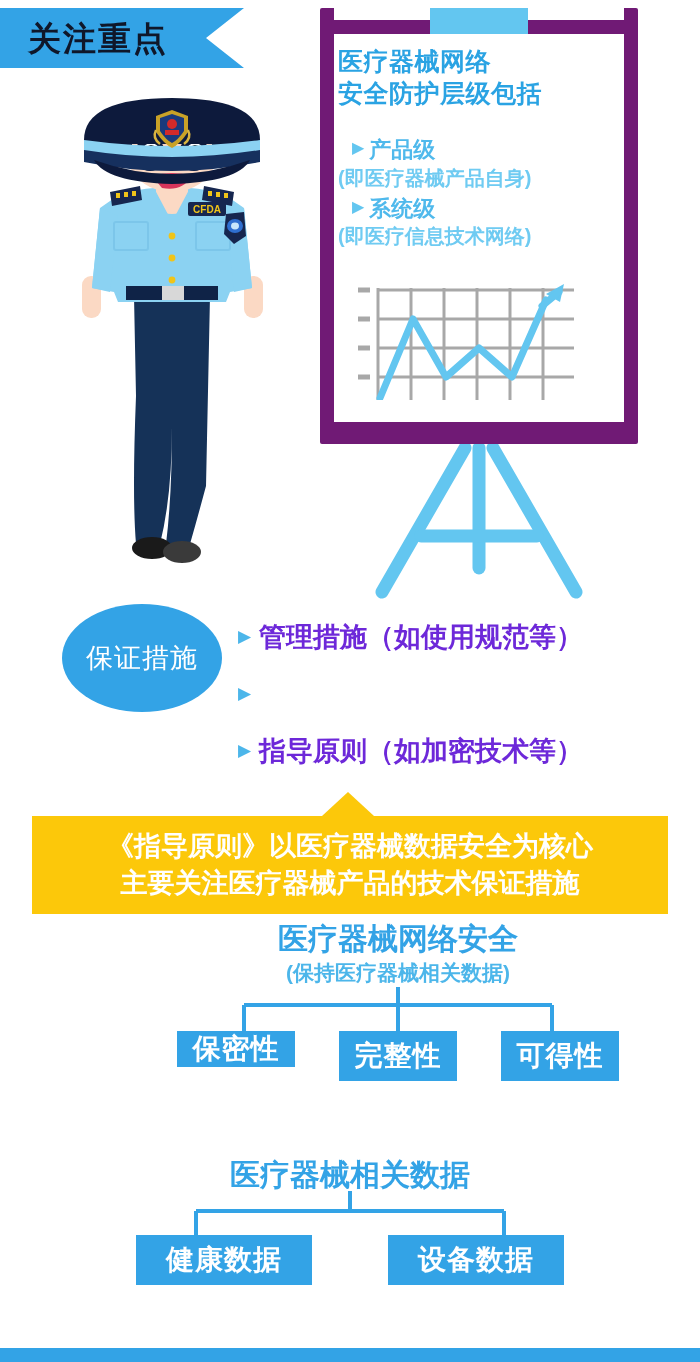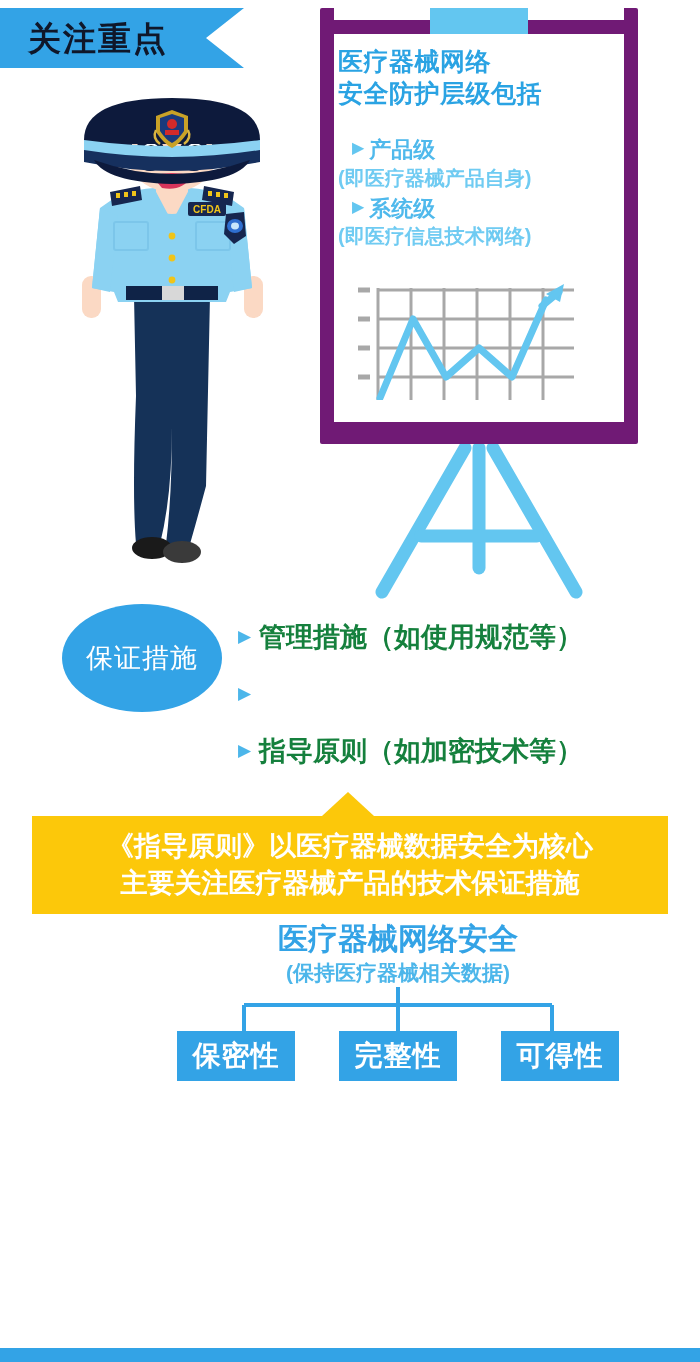--- a/index.html
+++ b/index.html
@@ -69,21 +69,21 @@
   
   .circle-badge{
     position:absolute;left:62px;top:604px;width:160px;height:108px;
     background:#33a3e6;border-radius:50%;
     display:flex;align-items:center;justify-content:center;
   }
   .circle-badge span{color:#fff;font-size:27px;font-weight:normal;letter-spacing:1px;}
   .measure-list{position:absolute;left:238px;top:608px;width:450px;}
   .measure-row{display:flex;align-items:center;height:57px;}
   .measure-tri{color:#4cb6ea;font-size:17px;margin-right:8px;}
-  .measure-text{color:#15803d;font-size:27px;font-weight:bold;letter-spacing:0px;}
+  .measure-text{color:#6d28d9;font-size:27px;font-weight:bold;letter-spacing:0px;}
 
   
   .yellow-pointer{
     position:absolute;left:322px;top:792px;width:0;height:0;
     border-left:26px solid transparent;border-right:26px solid transparent;
     border-bottom:24px solid #fcc80a;
   }
   .yellow-band{
     position:absolute;left:32px;top:816px;width:636px;height:98px;
     background:#fcc80a;display:flex;flex-direction:column;
@@ -337,27 +337,48 @@
       <svg width="700" height="44" viewBox="0 0 700 44">
         <g stroke="#33a3e6" stroke-width="4" fill="none">
           <line x1="350" y1="0" x2="350" y2="44"></line>
           <line x1="196" y1="18" x2="504" y2="18"></line>
           <line x1="196" y1="18" x2="196" y2="44"></line>
           <line x1="504" y1="18" x2="504" y2="44"></line>
         </g>
       </svg>
     </div>
     <div class="node-row">
-      <div class="node-box" style="width:118px;height:50px;margin:0 22px;">
+      <div class="node-box" style="width:118px;height:36px;margin:0 22px;">
         <span>保密性</span>
       </div>
       <div class="node-box" style="width:118px;height:50px;margin:0 22px;">
         <span>完整性</span>
       </div>
       <div class="node-box" style="width:118px;height:50px;margin:0 22px;">
         <span>可得性</span>
       </div>
     </div>
   </div>
 
+  <div class="tree" style="top:1158px;">
+    <div class="tree-title">医疗器械相关数据</div>
+    <div class="tree-connector">
+      <svg width="700" height="44" viewBox="0 0 700 44">
+        <g stroke="#33a3e6" stroke-width="4" fill="none">
+          <line x1="350" y1="0" x2="350" y2="20"></line>
+          <line x1="196" y1="20" x2="504" y2="20"></line>
+          <line x1="196" y1="20" x2="196" y2="44"></line>
+          <line x1="504" y1="20" x2="504" y2="44"></line>
+        </g>
+      </svg>
+    </div>
+    <div class="node-row">
+      <div class="node-box" style="width:176px;height:50px;margin:0 38px;">
+        <span>健康数据</span>
+      </div>
+      <div class="node-box" style="width:176px;height:50px;margin:0 38px;">
+        <span>设备数据</span>
+      </div>
+    </div>
+  </div>
 
   <div class="bottom-bar"></div>
 </div>
 
 </body></html>

